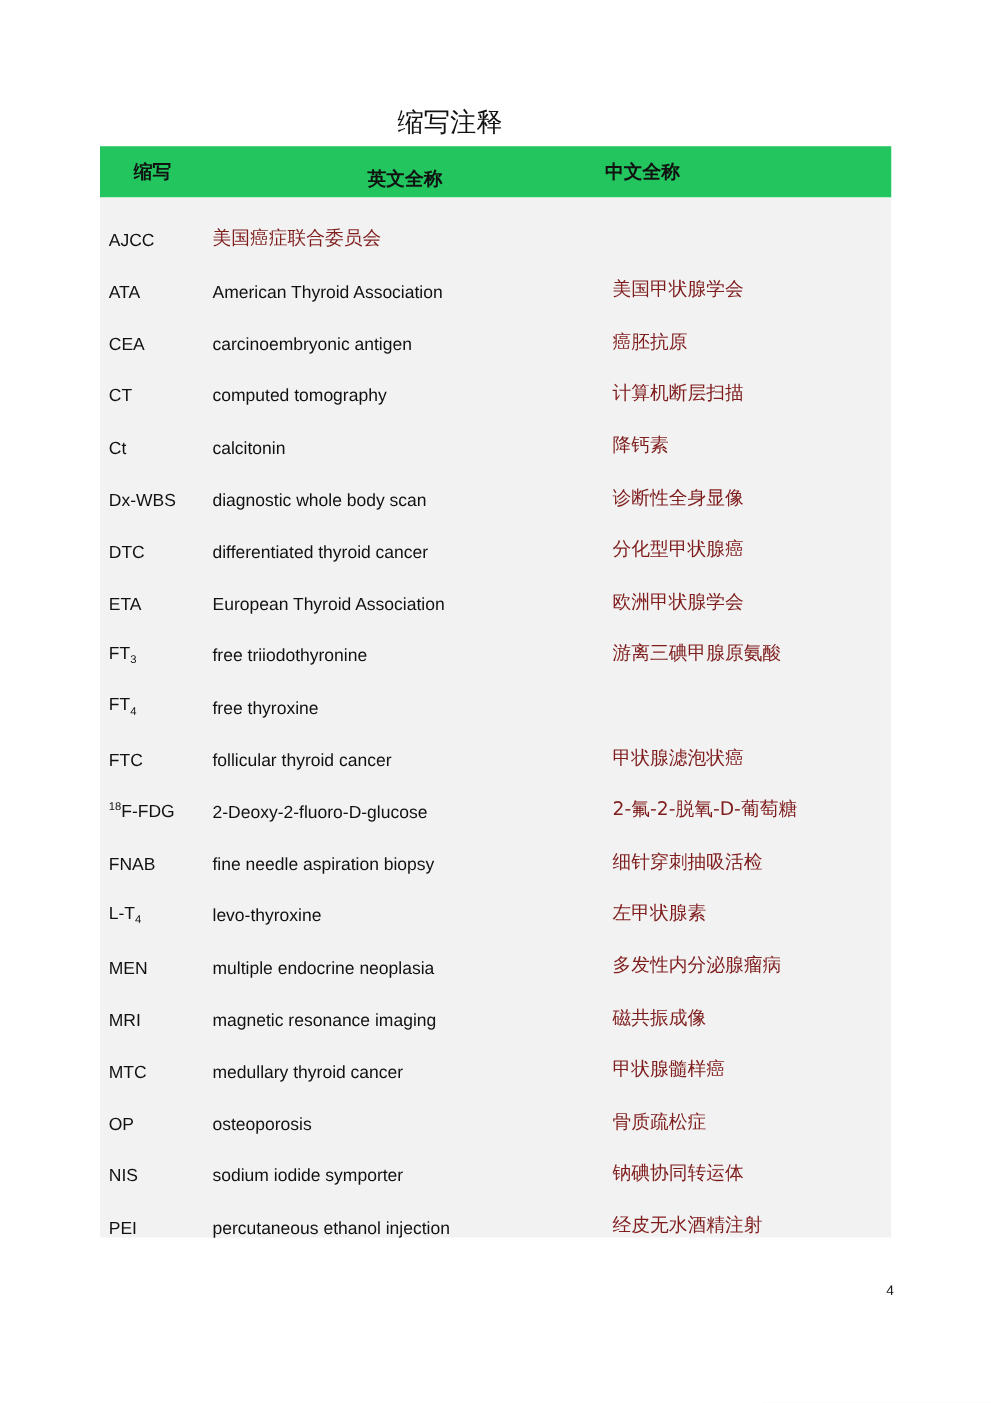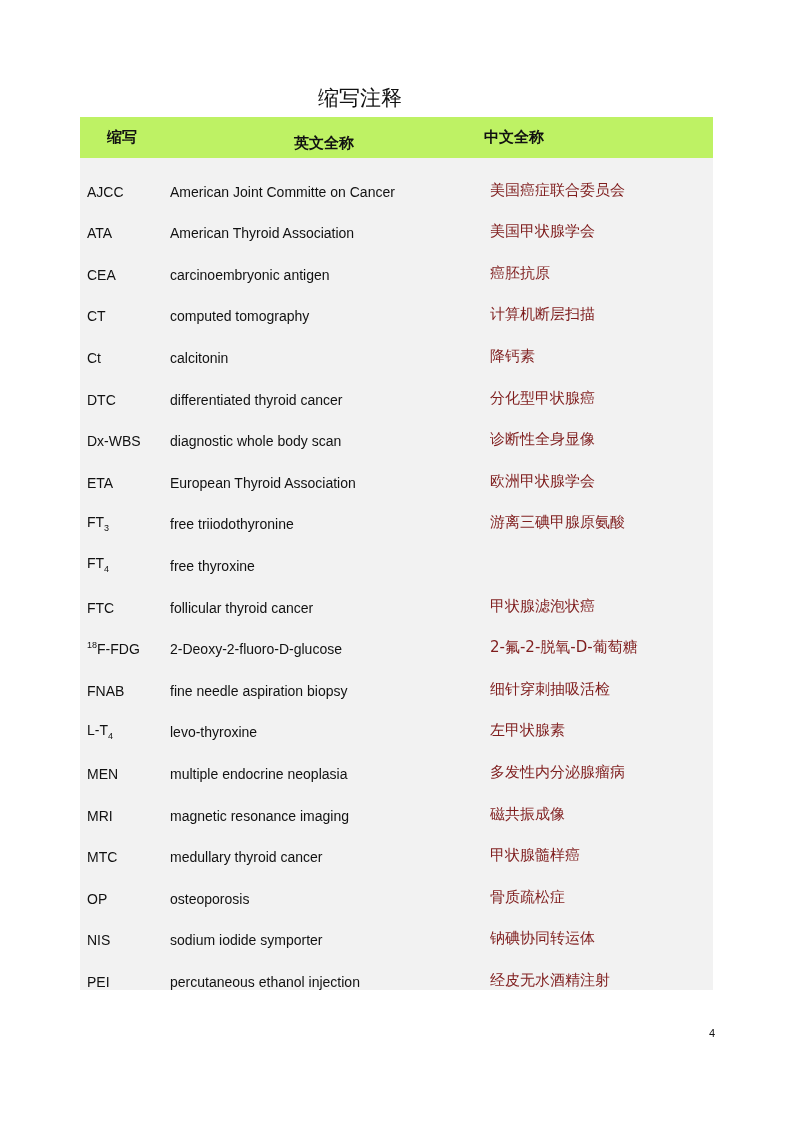--- a/index.html
+++ b/index.html
@@ -1,21 +1,21 @@
 <!DOCTYPE html>
 <html><head>
 <meta charset="utf-8">
 <style>
   html, body { margin: 0; padding: 0; background: #ffffff; }
   body { width: 793px; height: 1122px; position: relative; overflow: hidden;
          font-family: "Liberation Sans", "DejaVu Sans", sans-serif; color: #111; }
   .title { position: absolute; top: 84px; left: 0; width: 720px; text-align: center;
            font-size: 21px; color: #111; font-family: "DejaVu Sans", sans-serif; }
   .table { position: absolute; left: 80px; top: 117px; width: 633px; }
-  .thead { height: 41px; background: #bef264; display: flex; align-items: center;
+  .thead { height: 41px; background: #22c55e; display: flex; align-items: center;
            font-weight: bold; font-size: 15px; font-family: "DejaVu Sans", sans-serif; }
   .thead .c1 { width: 84px; text-align: center; }
   .thead .c2 { width: 320px; text-align: center; margin-top: 11px; }
   .thead .c3 { width: 229px; text-align: left; }
   .tbody { background: #f2f2f2; }
   .row { height: 41.6px; display: flex; align-items: flex-end; font-size: 14px; }
   .row .abbr { width: 90px; padding-left: 7px; box-sizing: border-box; }
   .row .en { width: 320px; }
   .row .zh { width: 223px; font-family: "DejaVu Sans", sans-serif; font-size: 15px; color: #7f1d1d; }
   sub, sup { font-size: 9px; }
@@ -28,21 +28,20 @@
 
 <div class="table">
   <div class="thead">
     <div class="c1">缩写</div>
     <div class="c2">英文全称</div>
     <div class="c3">中文全称</div>
   </div>
   <div class="tbody" id="tbody">
       <div class="row">
         <div class="abbr">AJCC</div>
-        <div class="en">American Joint Committe on Cancer</div>
         <div class="zh">美国癌症联合委员会</div>
       </div>
       <div class="row">
         <div class="abbr">ATA</div>
         <div class="en">American Thyroid Association</div>
         <div class="zh">美国甲状腺学会</div>
       </div>
       <div class="row">
         <div class="abbr">CEA</div>
         <div class="en">carcinoembryonic antigen</div>
@@ -52,28 +51,28 @@
         <div class="abbr">CT</div>
         <div class="en">computed tomography</div>
         <div class="zh">计算机断层扫描</div>
       </div>
       <div class="row">
         <div class="abbr">Ct</div>
         <div class="en">calcitonin</div>
         <div class="zh">降钙素</div>
       </div>
       <div class="row">
+        <div class="abbr">Dx-WBS</div>
+        <div class="en">diagnostic whole body scan</div>
+        <div class="zh">诊断性全身显像</div>
+      </div>
+      <div class="row">
         <div class="abbr">DTC</div>
         <div class="en">differentiated thyroid cancer</div>
         <div class="zh">分化型甲状腺癌</div>
-      </div>
-      <div class="row">
-        <div class="abbr">Dx-WBS</div>
-        <div class="en">diagnostic whole body scan</div>
-        <div class="zh">诊断性全身显像</div>
       </div>
       <div class="row">
         <div class="abbr">ETA</div>
         <div class="en">European Thyroid Association</div>
         <div class="zh">欧洲甲状腺学会</div>
       </div>
       <div class="row">
         <div class="abbr"><span>FT</span><sub>3</sub></div>
         <div class="en">free triiodothyronine</div>
         <div class="zh">游离三碘甲腺原氨酸</div>

